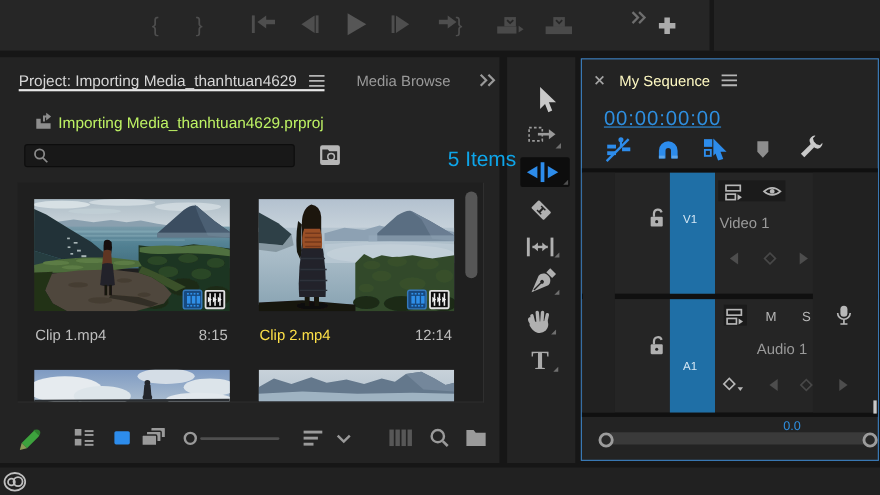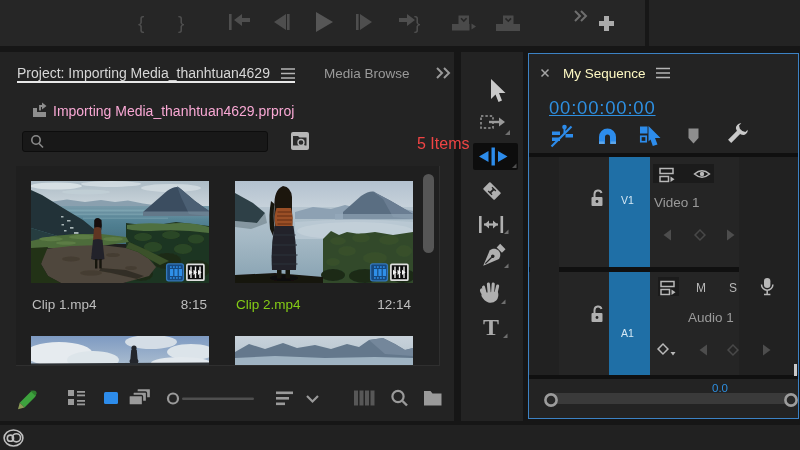--- a/index.html
+++ b/index.html
@@ -21,25 +21,25 @@
   <div class="abs" style="left:461px;top:52px;width:62px;height:369px;background:#232323;"></div>
 
   <div class="abs" style="left:528px;top:53px;width:271px;height:366px;background:#232323;border:1px solid #3c82c4;box-sizing:border-box;"></div>
 
   <div class="abs" style="left:0;top:425px;width:800px;height:25px;background:#212121;"></div>
 
   <div class="txt" style="left:17px;top:65px;font-size:14px;color:#d6d6d6;">Project: Importing Media_thanhtuan4629</div>
   <div class="abs" style="left:17px;top:81px;width:278px;height:2px;background:#e8e8e8;"></div>
   <div class="txt" style="left:324px;top:66px;font-size:13.5px;color:#9a9a9a;width:86px;overflow:hidden;">Media Browser</div>
 
-  <div class="txt" style="left:53px;top:103px;font-size:14px;color:#f9a8d4;">Importing Media_thanhtuan4629.prproj</div>
+  <div class="txt" style="left:53px;top:103px;font-size:14px;color:#bef264;">Importing Media_thanhtuan4629.prproj</div>
 
   <div class="abs" style="left:22px;top:131px;width:246px;height:21px;background:#181818;border:1px solid #0d0d0d;border-radius:3px;box-sizing:border-box;"></div>
   <div class="abs" style="left:291px;top:132px;width:18px;height:18px;background:#b6b6b6;border-radius:2px;"></div>
-  <div class="txt" style="left:417px;top:135px;font-size:16px;color:#ef4444;">5 Items</div>
+  <div class="txt" style="left:407px;top:135px;font-size:19px;color:#0ea5e9;">5 Items</div>
 
   <div class="abs" style="left:16px;top:166px;width:423px;height:199px;background:#1f1f1f;border-right:1px solid #2f2f2f;border-bottom:1px solid #2f2f2f;"></div>
 
   <div id="thumb1" class="abs" style="left:31px;top:181px;width:178px;height:102px;">
   <svg width="178" height="102" viewBox="0 0 178 102">
     <defs>
       <linearGradient id="sky1" x1="0" y1="0" x2="0" y2="1">
         <stop offset="0" stop-color="#adbcc6"></stop>
             <stop offset="1" stop-color="#ccd6dc"></stop>
       </linearGradient>
@@ -261,21 +261,21 @@
         </defs>
     <rect width="178" height="29" fill="url(#sky4)"></rect>
     <path d="M0,16 L14,8 30,13 48,7 62,12 80,9 96,13 112,8 124,11 134,4 148,2 160,8 170,14 178,12 178,29 0,29 Z" fill="#64788c"></path>
     <path d="M134,4 L148,2 160,8 170,14 178,12 178,20 150,18 Z" fill="#74879b"></path>
     <path d="M0,22 L40,20 90,22 140,21 178,22 178,29 0,29 Z" fill="#9fb3c2"></path>
   </svg>
   </div>
 
   <div class="txt" style="left:32px;top:297px;font-size:13.5px;color:#bebebe;">Clip 1.mp4</div>
   <div class="txt" style="left:207px;top:297px;font-size:13.5px;color:#bebebe;transform:translateX(-100%);">8:15</div>
-  <div class="txt" style="left:236px;top:297px;font-size:13.5px;color:#84cc16;">Clip 2.mp4</div>
+  <div class="txt" style="left:236px;top:297px;font-size:13.5px;color:#fde047;">Clip 2.mp4</div>
   <div class="txt" style="left:411px;top:297px;font-size:13.5px;color:#bebebe;transform:translateX(-100%);">12:14</div>
 
   <div class="abs" style="left:423px;top:174px;width:11px;height:79px;background:#565656;border-radius:5.5px;"></div>
 
   <div class="abs" style="left:529px;top:153px;width:269px;height:4px;background:#101010;"></div>
 
   <div class="abs" style="left:529px;top:157px;width:269px;height:110px;background:#252525;"></div>
 
   <div class="abs" style="left:529px;top:267px;width:269px;height:5px;background:#101010;"></div>
 

